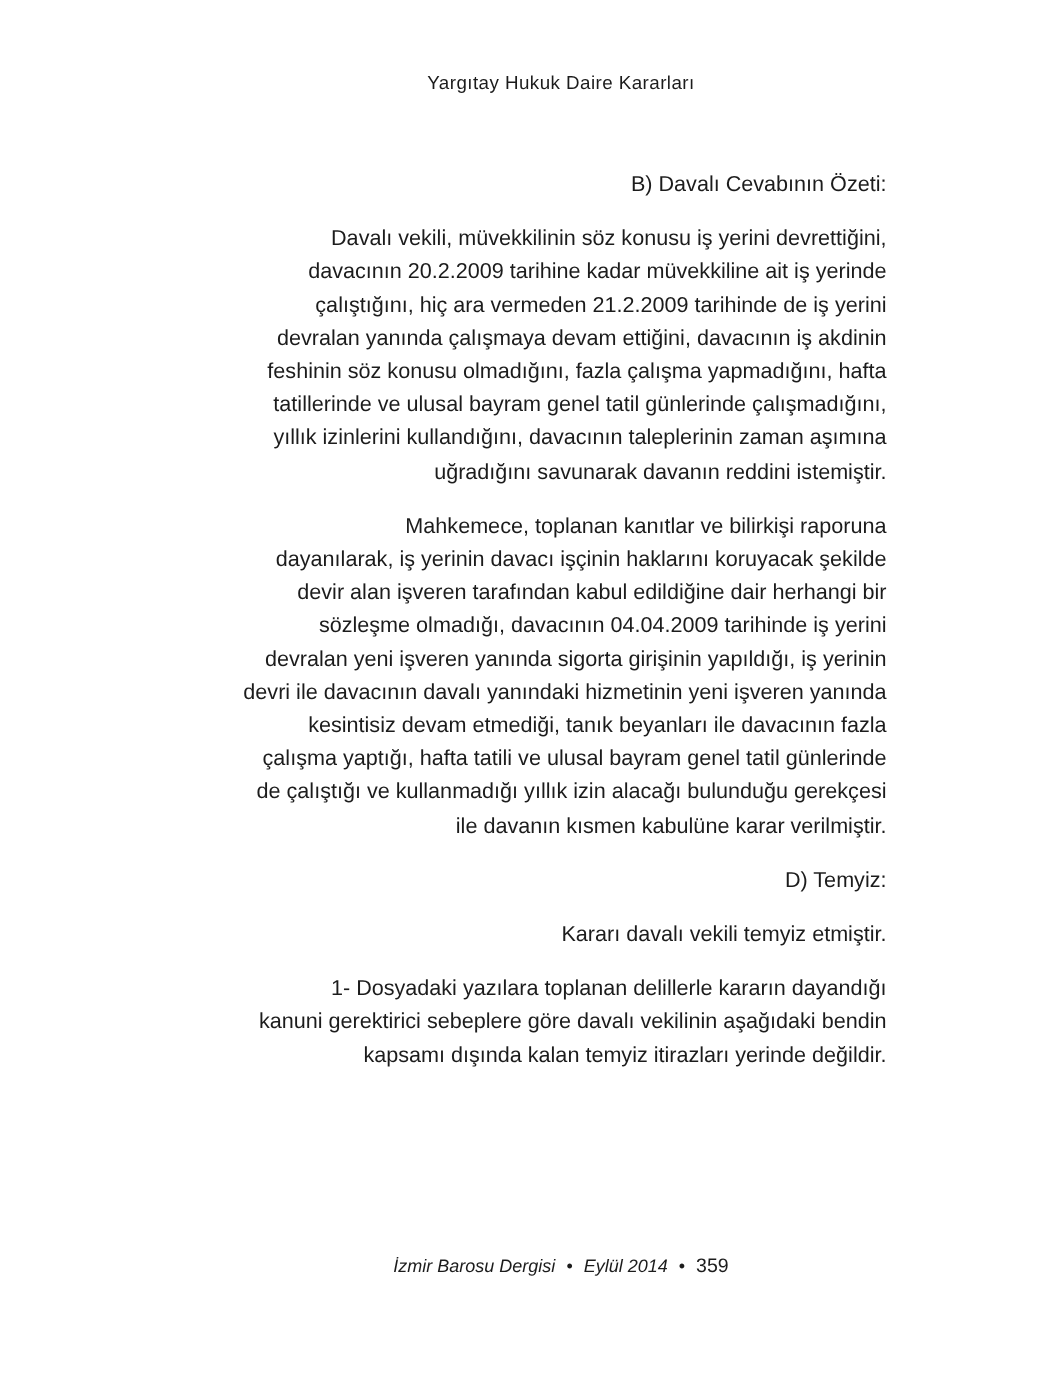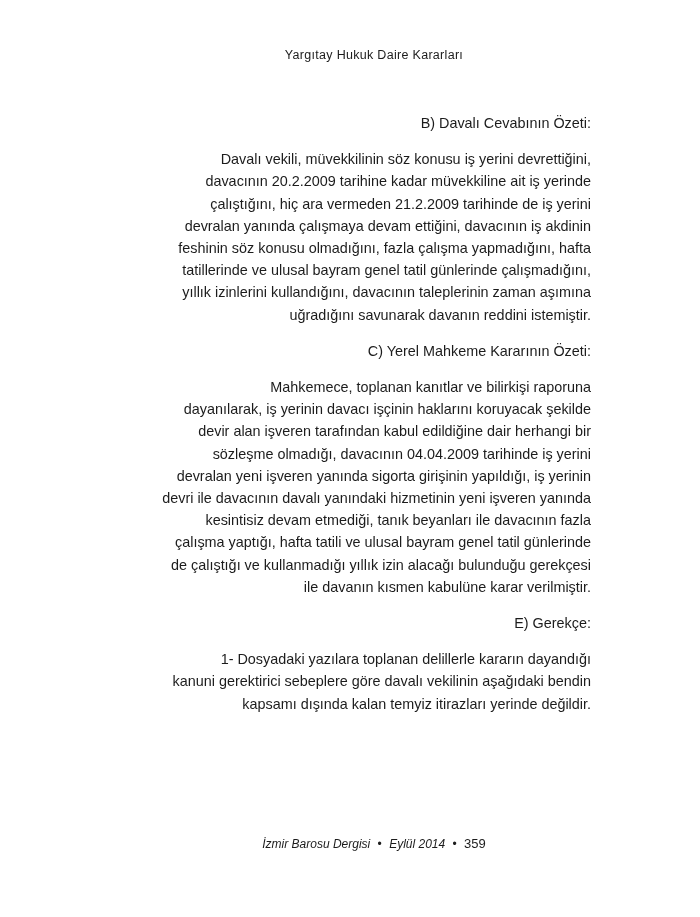--- a/index.html
+++ b/index.html
@@ -78,27 +78,27 @@
 <div class="page">
 
   <div class="running-header">Yargıtay Hukuk Daire Kararları</div>
 
   <div class="content">
 
     <p class="section-heading">B) Davalı Cevabının Özeti:</p>
 
     <p class="para-indent">Davalı vekili, müvekkilinin söz konusu iş yerini devrettiğini, davacının 20.2.2009 tarihine kadar müvekkiline ait iş yerinde çalıştığını, hiç ara vermeden 21.2.2009 tarihinde de iş yerini devralan yanında çalışmaya devam ettiğini, davacının iş akdinin feshinin söz konusu olmadığını, fazla çalışma yapmadığını, hafta tatillerinde ve ulusal bayram genel tatil günlerinde çalışmadığını, yıllık izinlerini kullandığını, davacının taleplerinin zaman aşımına uğradığını savunarak davanın reddini istemiştir.</p>
 
-    <p class="section-heading">C) Yerel Mahkeme Kararının Özeti:</p>
 
     <p class="para-indent">Mahkemece, toplanan kanıtlar ve bilirkişi raporuna dayanılarak, iş yerinin davacı işçinin haklarını koruyacak şekilde devir alan işveren tarafından kabul edildiğine dair herhangi bir sözleşme olmadığı, davacının 04.04.2009 tarihinde iş yerini devralan yeni işveren yanında sigorta girişinin yapıldığı, iş yerinin devri ile davacının davalı yanındaki hizmetinin yeni işveren yanında kesintisiz devam etmediği, tanık beyanları ile davacının fazla çalışma yaptığı, hafta tatili ve ulusal bayram genel tatil günlerinde de çalıştığı ve kullanmadığı yıllık izin alacağı bulunduğu gerekçesi ile davanın kısmen kabulüne karar verilmiştir.</p>
 
+    <p class="section-heading">D) Temyiz:</p>
 
+    <p class="para-indent">Kararı davalı vekili temyiz etmiştir.</p>
 
-    <p class="section-heading">E) Gerekçe:</p>
 
     <p class="para-indent">1- Dosyadaki yazılara toplanan delillerle kararın dayandığı kanuni gerektirici sebeplere göre davalı vekilinin aşağıdaki bendin kapsamı dışında kalan temyiz itirazları yerinde değildir.</p>
   </div>
 
   <div class="page-footer">
     <span class="footer-italic">İzmir Barosu Dergisi</span>
     <span class="footer-sep">•</span>
     <span class="footer-italic">Eylül 2014</span>
     <span class="footer-sep">•</span>
     <span class="footer-pageno">359</span>

